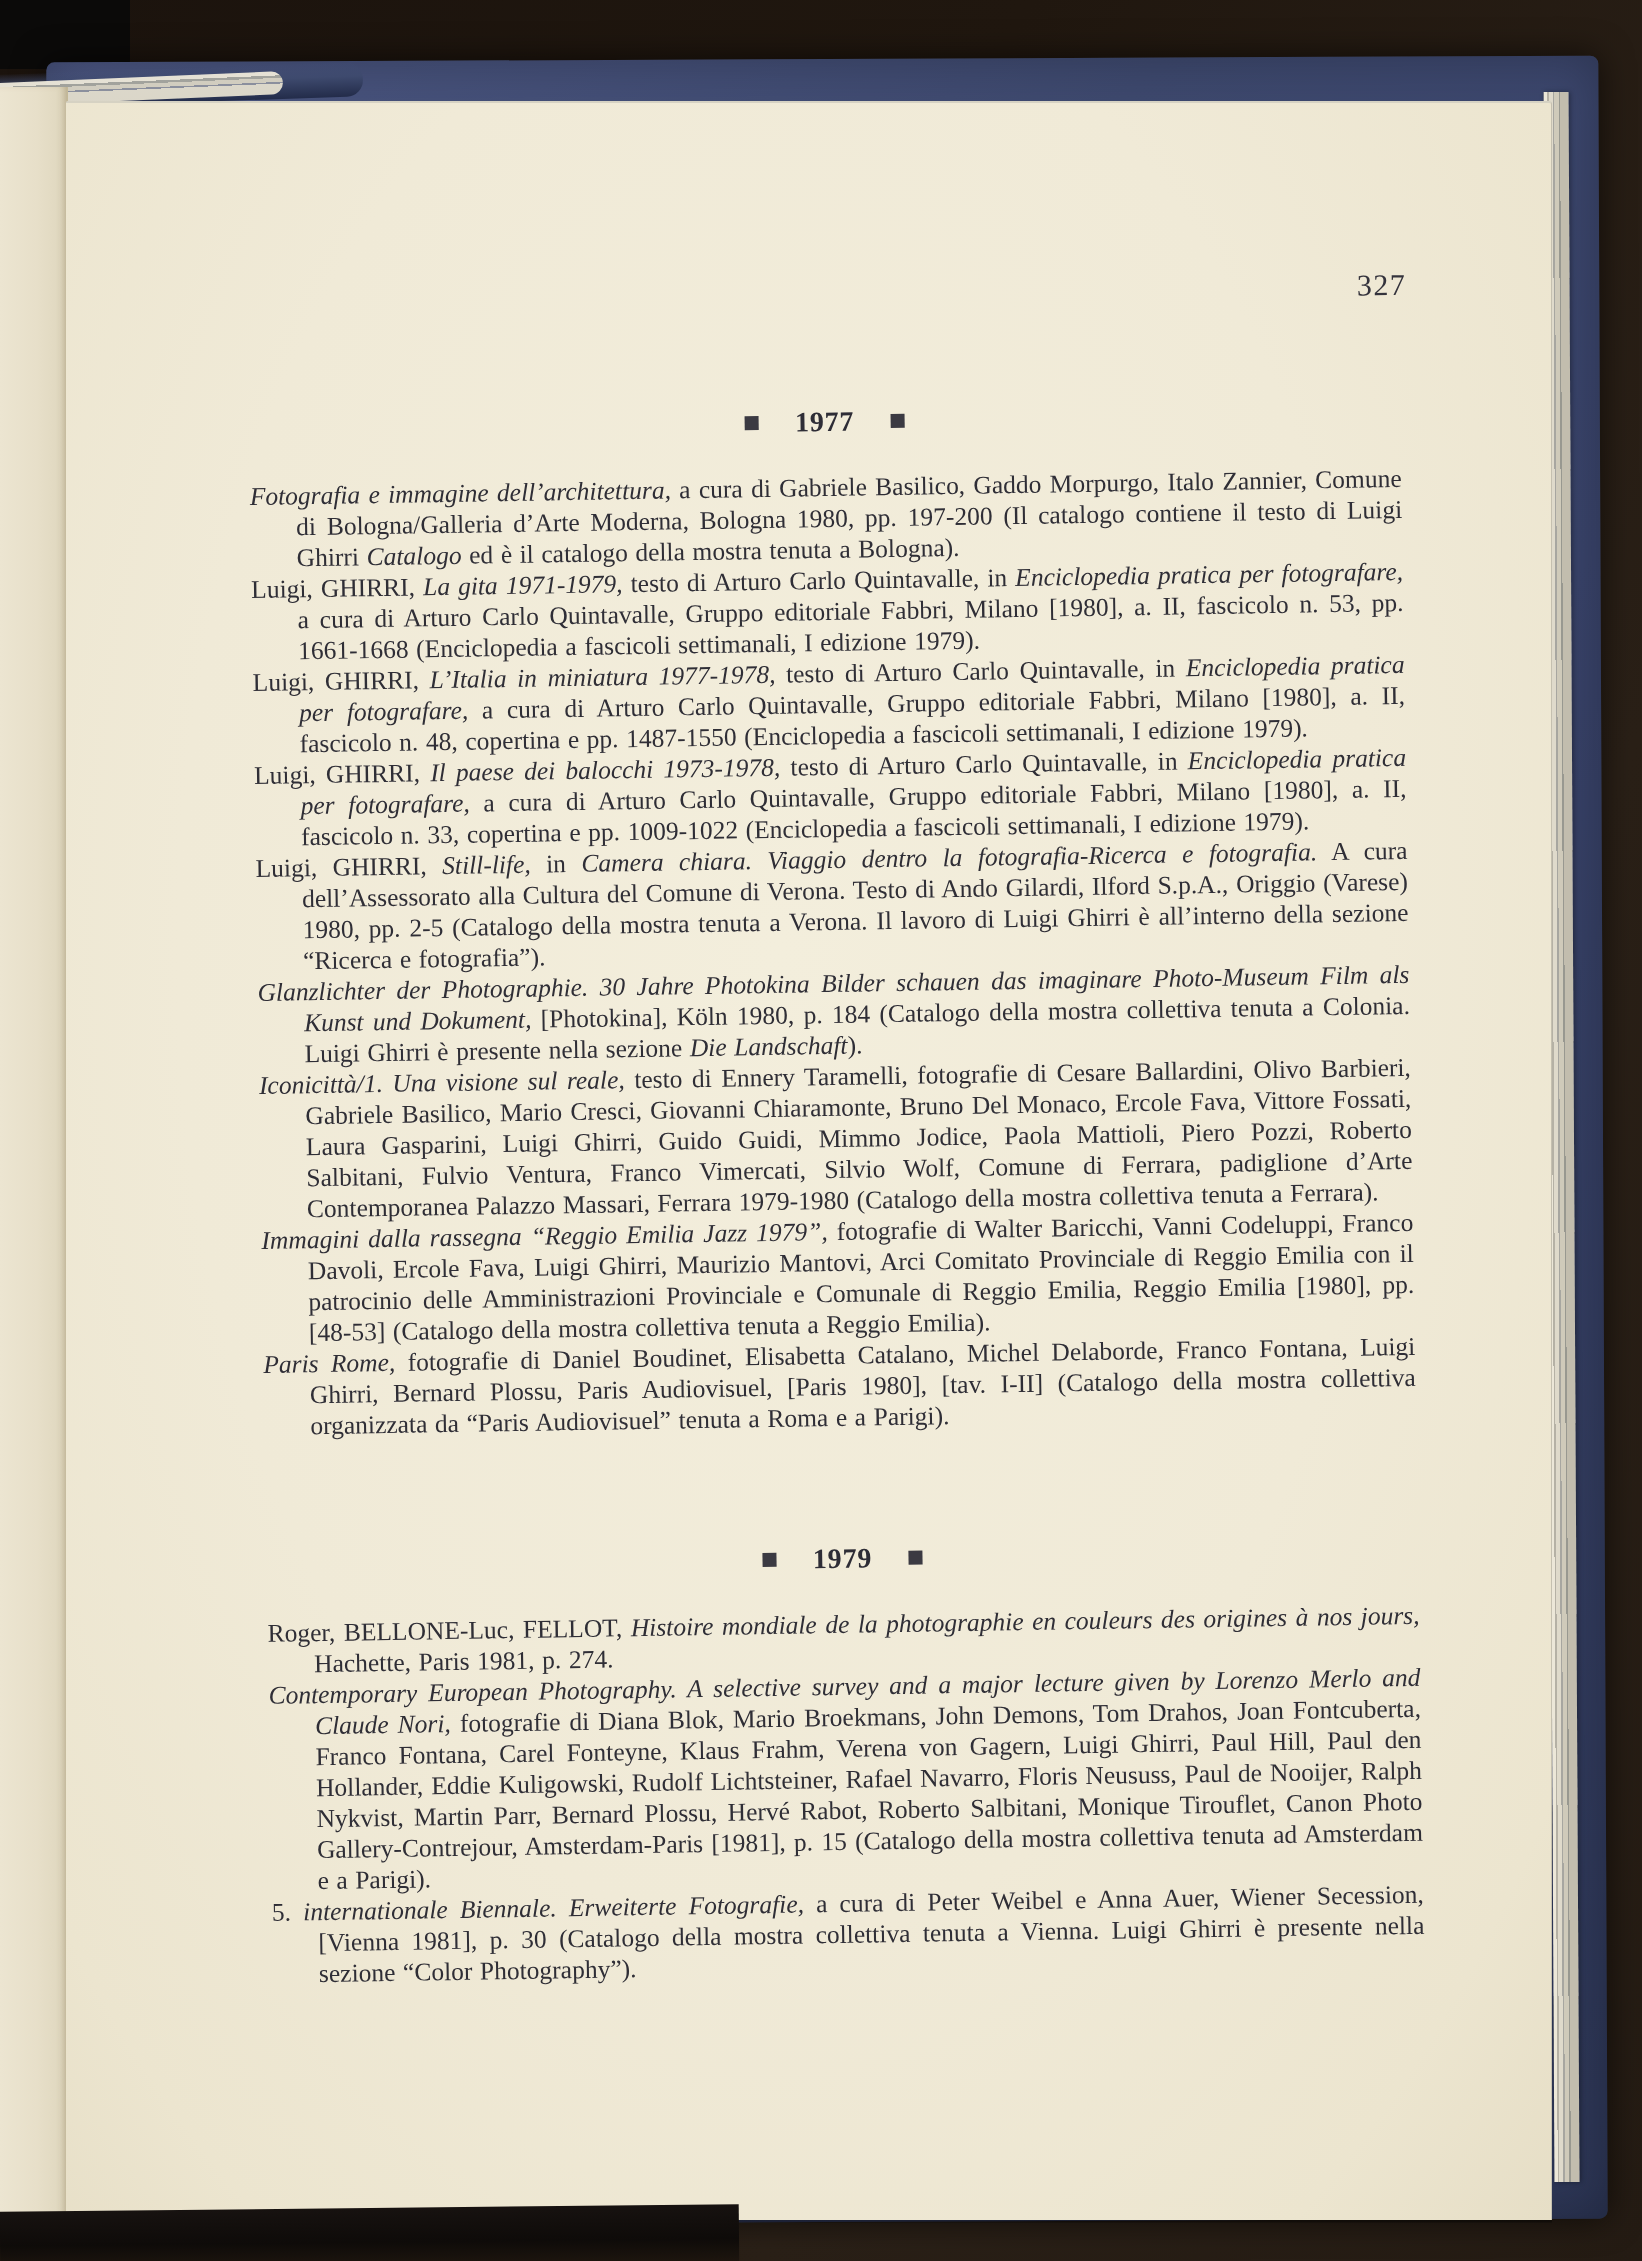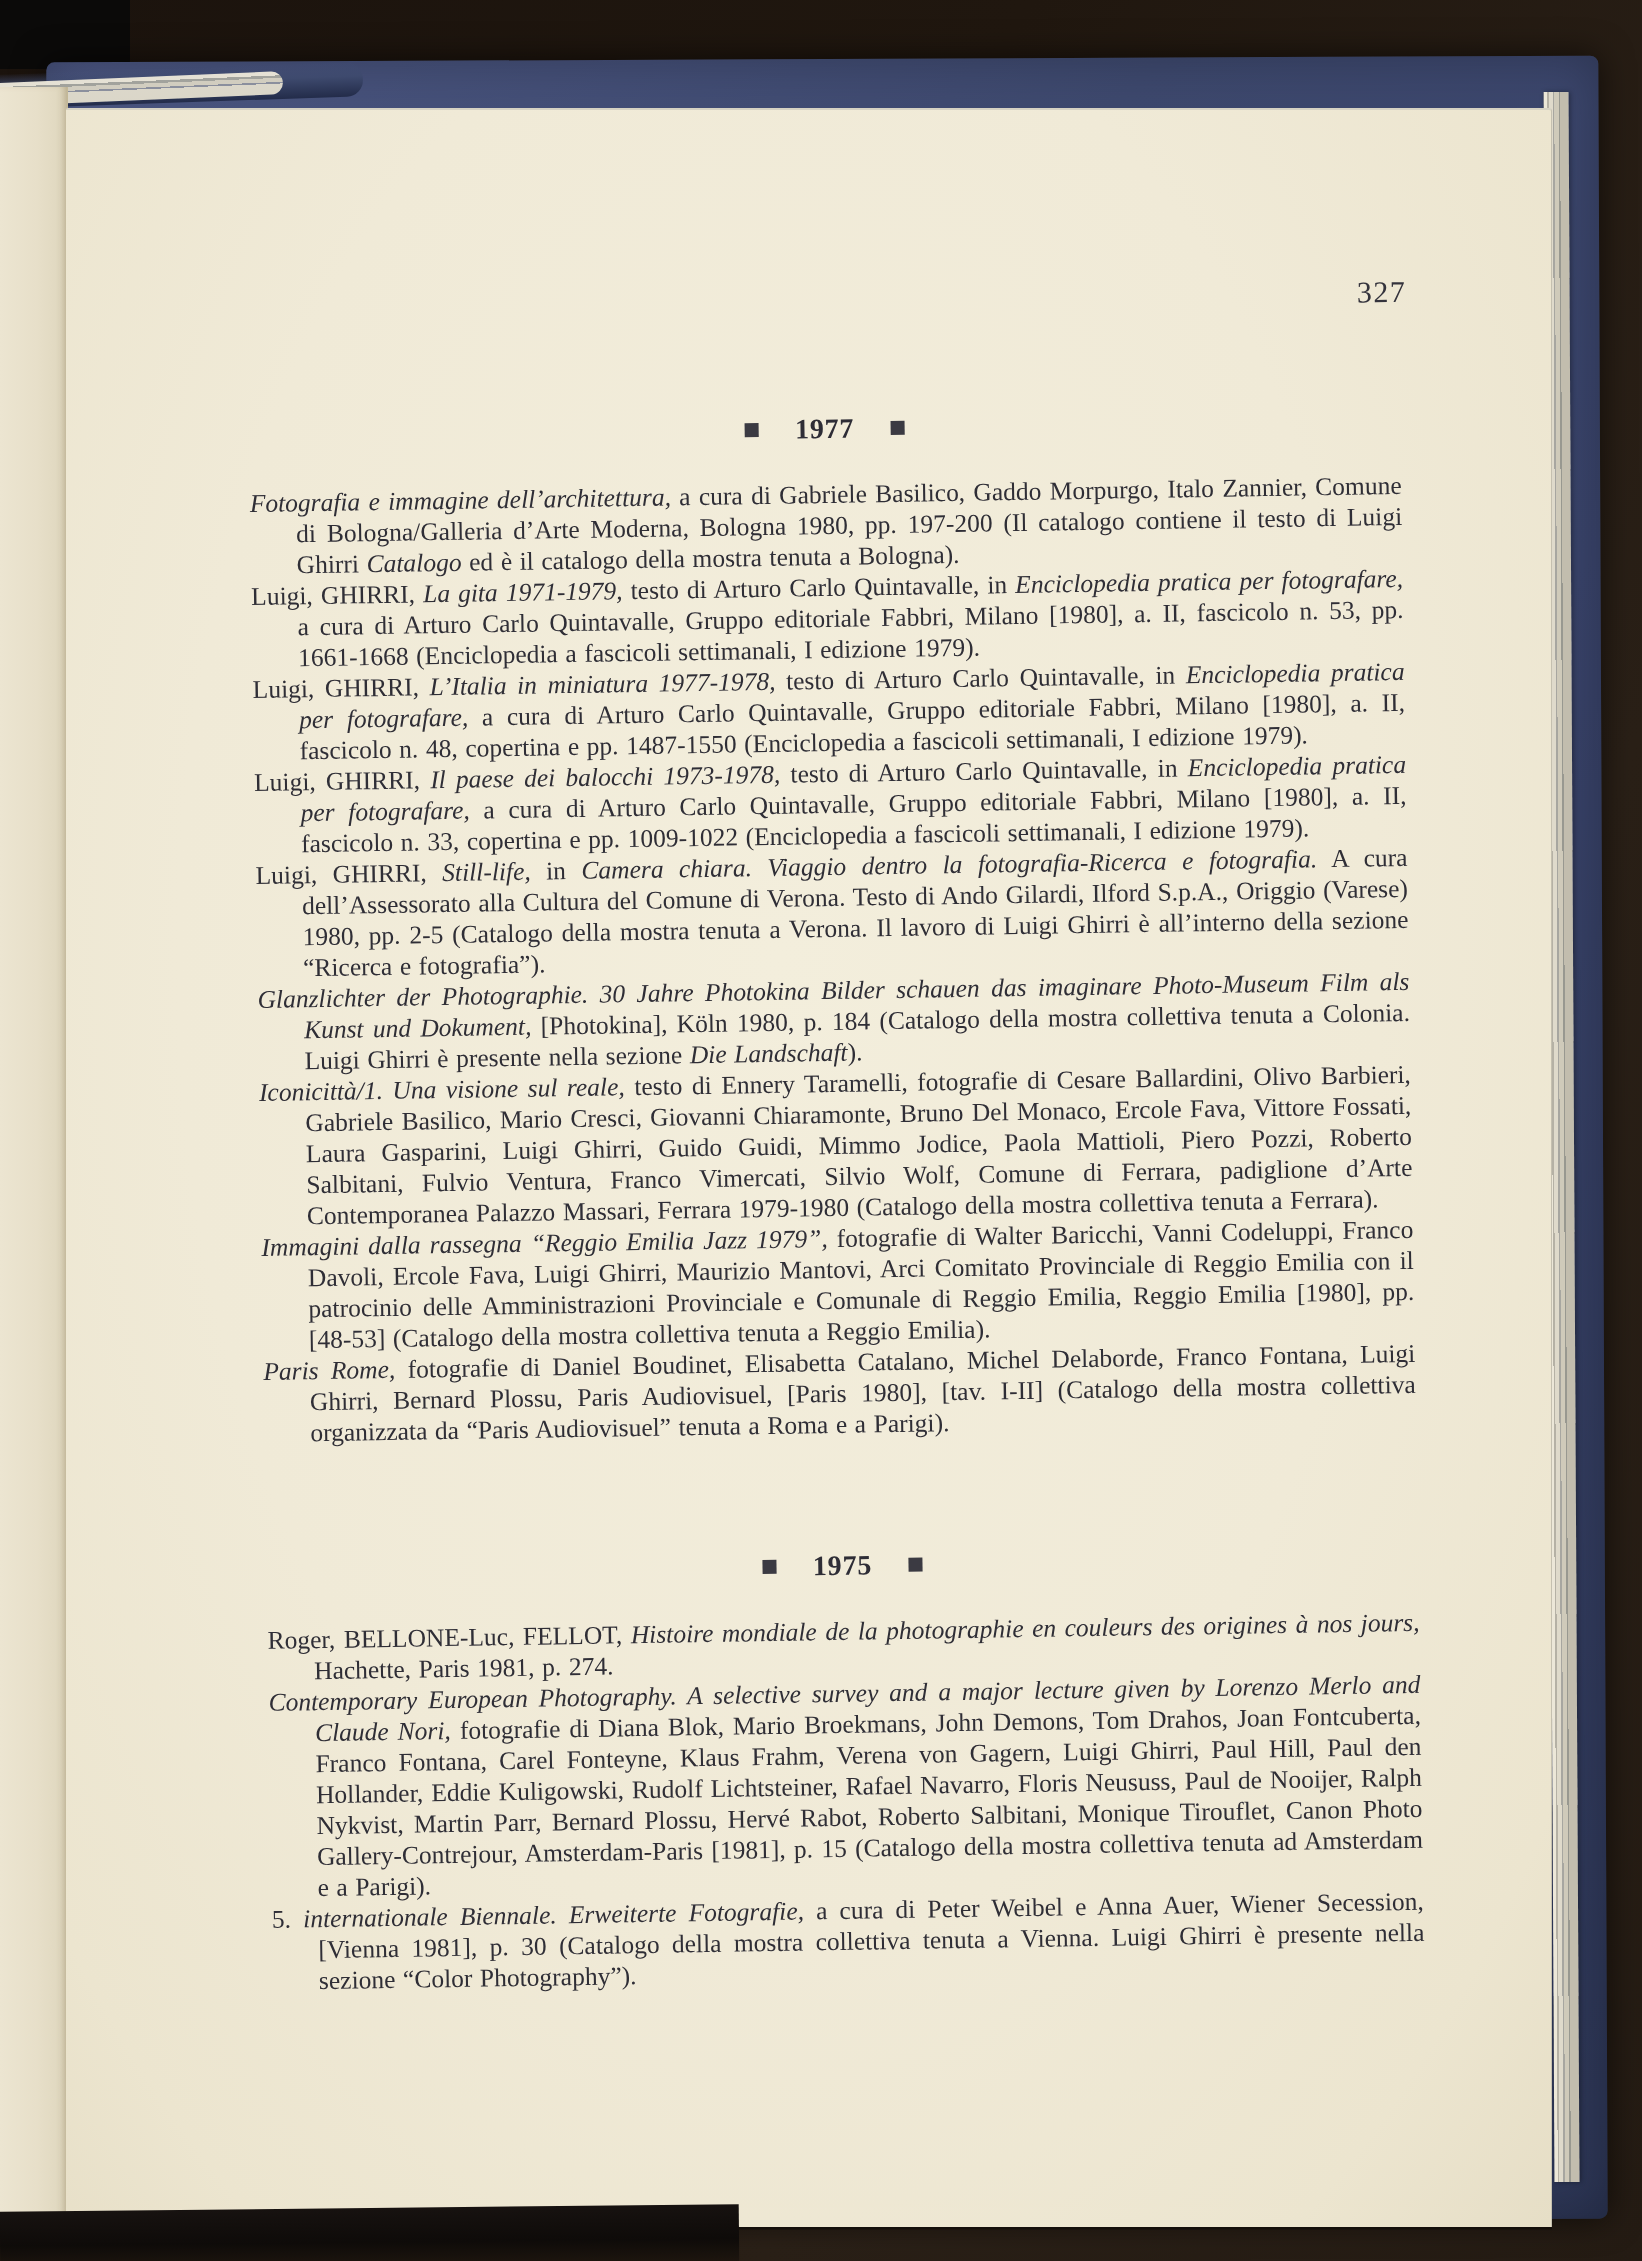--- a/index.html
+++ b/index.html
@@ -47,21 +47,21 @@
     background:linear-gradient(90deg,#ece5d1 0%,var(--paper-edge) 55%,#ded6bd 100%);
     border-right:1.6px solid var(--crease);
     box-shadow:inset -6.6px 0 8.2px -5px rgba(120,100,60,.45);
   }
   .bottom-left-shadow{
     position:absolute;left:0;top:2208px;width:739px;height:57px;
     background:linear-gradient(180deg,#171210 0%,#0e0b09 60%,#1d150e 100%);
     transform:rotate(-0.6deg);
   }
   .book-page{
-    position:absolute;left:66px;top:108px;width:1485px;height:2117px;
+    position:absolute;left:66px;top:101px;width:1485px;height:2117px;
     background:
       radial-gradient(ellipse at 48% 40%, #f3eedc 0%, var(--paper) 55%, #ece5cf 85%, #e6dec6 100%);
     border-top:2.5px solid var(--highlight);
     border-right:0.8px solid #c5c0b0;
     border-radius:1.6px 3.3px 0 0;
     box-shadow:0 2.5px 0 rgba(0,0,0,.35);
   }
   .page-content{
     position:absolute;left:181px;top:0;width:1152px;height:2117px;
     transform:rotate(-0.9deg);transform-origin:575px 214px;
@@ -119,21 +119,21 @@
             <div class="entry"><span class="it">Glanzlichter der Photographie. 30 Jahre Photokina Bilder schauen das imaginare Photo-Museum Film als Kunst und Dokument,</span><span> [Photokina], Köln 1980, p. 184 (Catalogo della mostra collettiva tenuta a Colonia. Luigi Ghirri è presente nella sezione </span><span class="it">Die Landschaft</span><span>).</span></div>
             <div class="entry"><span class="it">Iconicittà/1. Una visione sul reale,</span><span> testo di Ennery Taramelli, fotografie di Cesare Ballardini, Olivo Barbieri, Gabriele Basilico, Mario Cresci, Giovanni Chiaramonte, Bruno Del Monaco, Ercole Fava, Vittore Fossati, Laura Gasparini, Luigi Ghirri, Guido Guidi, Mimmo Jodice, Paola Mattioli, Piero Pozzi, Roberto Salbitani, Fulvio Ventura, Franco Vimercati, Silvio Wolf, Comune di Ferrara, padiglione d’Arte Contemporanea Palazzo Massari, Ferrara 1979-1980 (Catalogo della mostra collettiva tenuta a Ferrara).</span></div>
             <div class="entry"><span class="it">Immagini dalla rassegna “Reggio Emilia Jazz 1979”,</span><span> fotografie di Walter Baricchi, Vanni Codeluppi, Franco Davoli, Ercole Fava, Luigi Ghirri, Maurizio Mantovi, Arci Comitato Provinciale di Reggio Emilia con il patrocinio delle Amministrazioni Provinciale e Comunale di Reggio Emilia, Reggio Emilia [1980], pp. [48-53] (Catalogo della mostra collettiva tenuta a Reggio Emilia).</span></div>
             <div class="entry"><span class="it">Paris Rome,</span><span> fotografie di Daniel Boudinet, Elisabetta Catalano, Michel Delaborde, Franco Fontana, Luigi Ghirri, Bernard Plossu, Paris Audiovisuel, [Paris 1980], [tav. I-II] (Catalogo della mostra collettiva organizzata da “Paris Audiovisuel” tenuta a Roma e a Parigi).</span></div>
           </div>
       </div>
 
       <div class="section" style="top:1439px">
         <div class="section-header">
           <span class="square-bullet"></span>
-          <span>1975</span>
+          <span>1979</span>
           <span class="square-bullet"></span>
         </div>
         <div class="entries">
             <div class="entry"><span>Roger, BELLONE-Luc, FELLOT, </span><span class="it">Histoire mondiale de la photographie en couleurs des origines à nos jours,</span><span> Hachette, Paris 1981, p. 274.</span></div>
             <div class="entry"><span class="it">Contemporary European Photography. A selective survey and a major lecture given by Lorenzo Merlo and Claude Nori,</span><span> fotografie di Diana Blok, Mario Broekmans, John Demons, Tom Drahos, Joan Fontcuberta, Franco Fontana, Carel Fonteyne, Klaus Frahm, Verena von Gagern, Luigi Ghirri, Paul Hill, Paul den Hollander, Eddie Kuligowski, Rudolf Lichtsteiner, Rafael Navarro, Floris Neususs, Paul de Nooijer, Ralph Nykvist, Martin Parr, Bernard Plossu, Hervé Rabot, Roberto Salbitani, Monique Tirouflet, Canon Photo Gallery-Contrejour, Amsterdam-Paris [1981], p. 15 (Catalogo della mostra collettiva tenuta ad Amsterdam e a Parigi).</span></div>
             <div class="entry"><span>5. </span><span class="it">internationale Biennale. Erweiterte Fotografie,</span><span> a cura di Peter Weibel e Anna Auer, Wiener Secession, [Vienna 1981], p. 30 (Catalogo della mostra collettiva tenuta a Vienna. Luigi Ghirri è presente nella sezione “Color Photography”).</span></div>
           </div>
       </div>
 
     </div>

